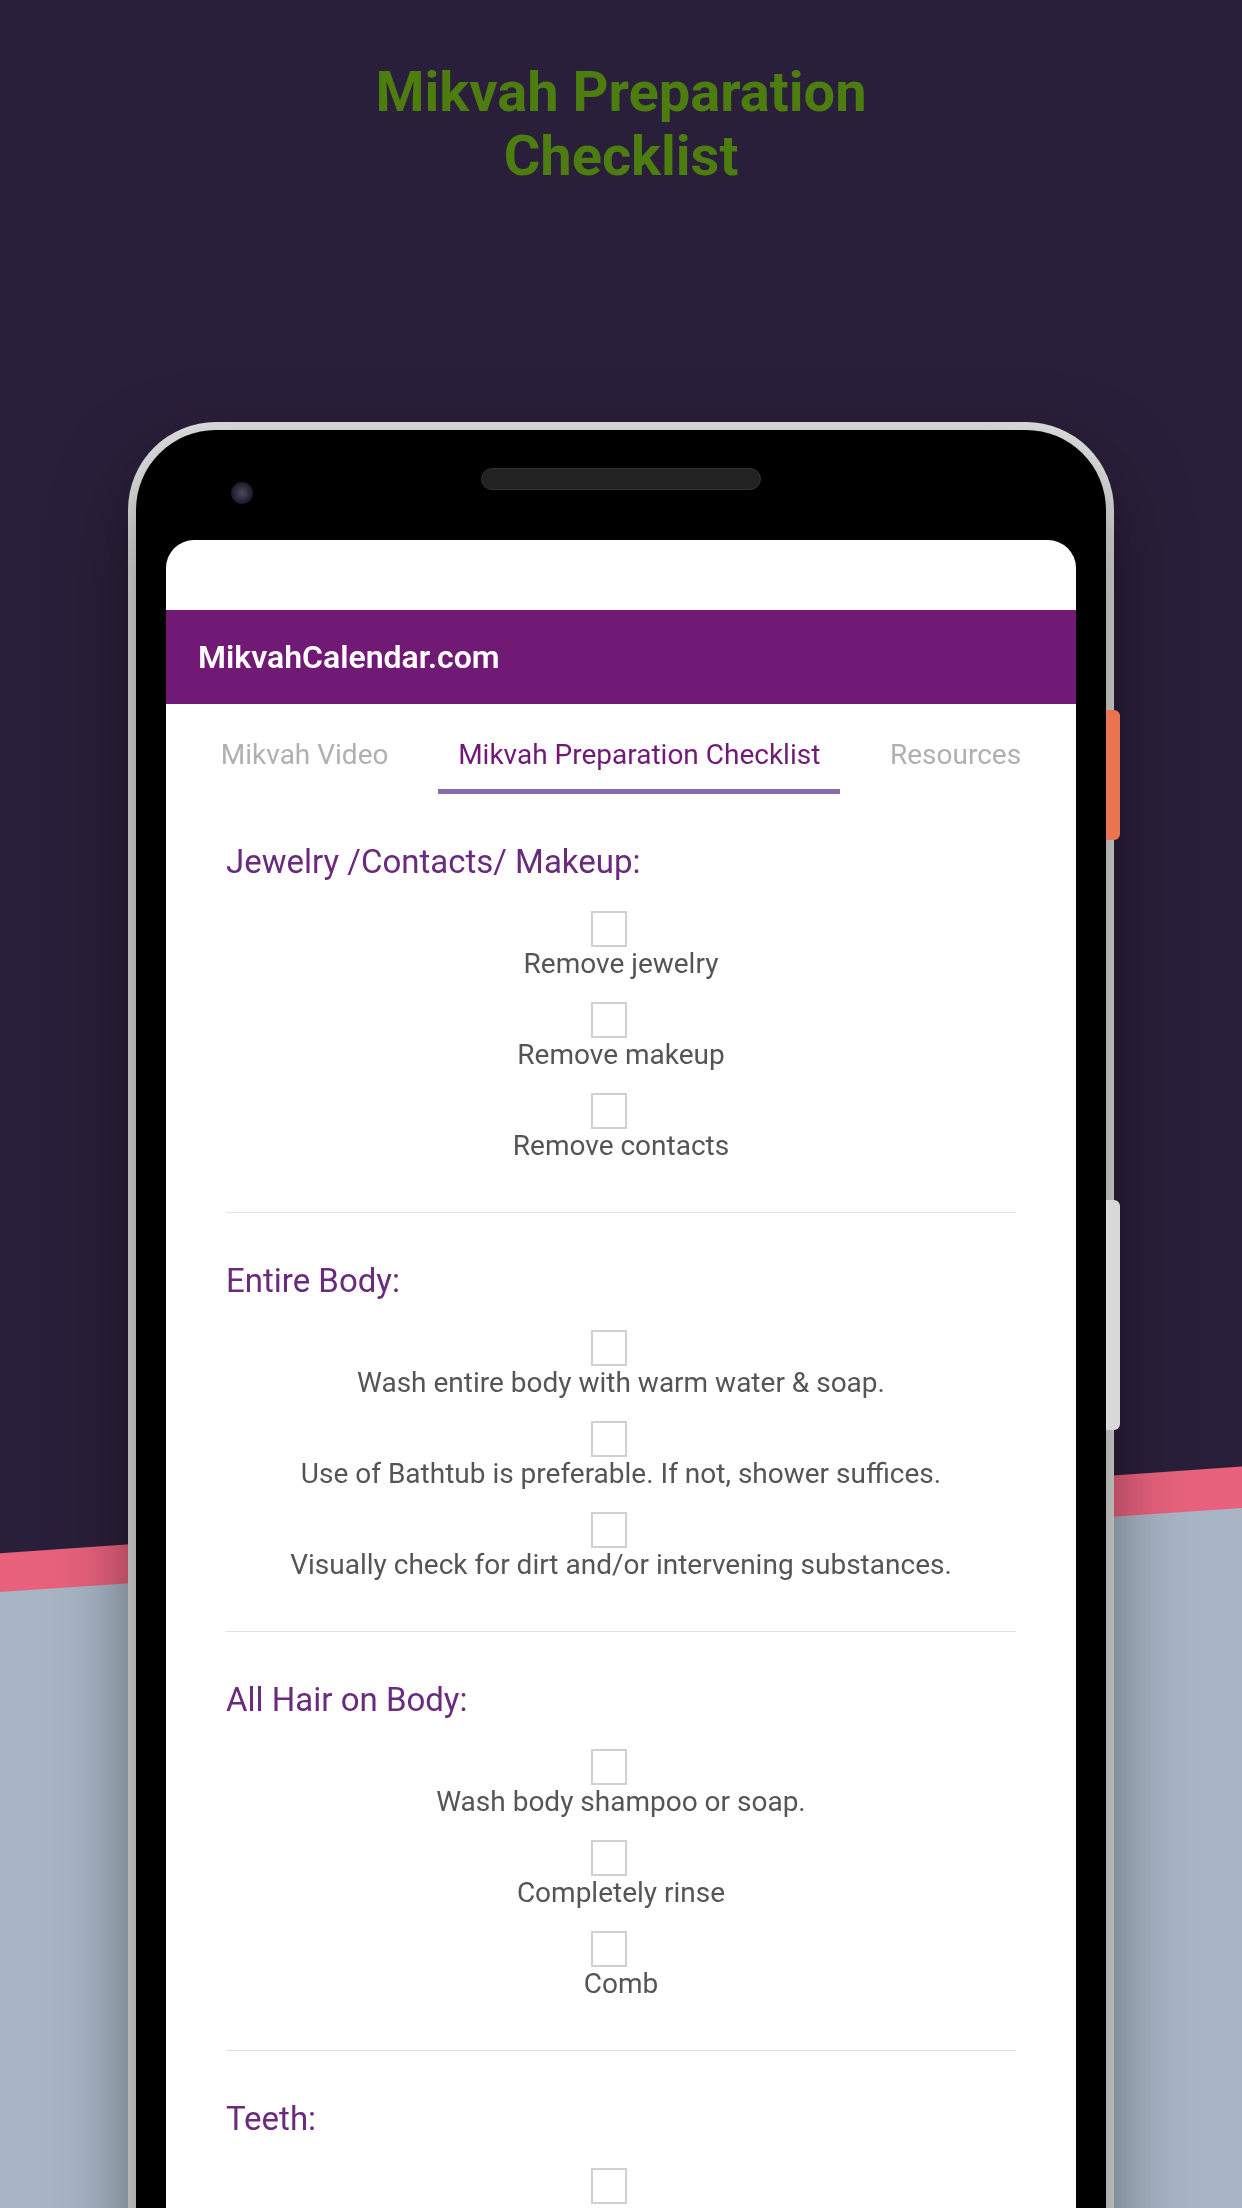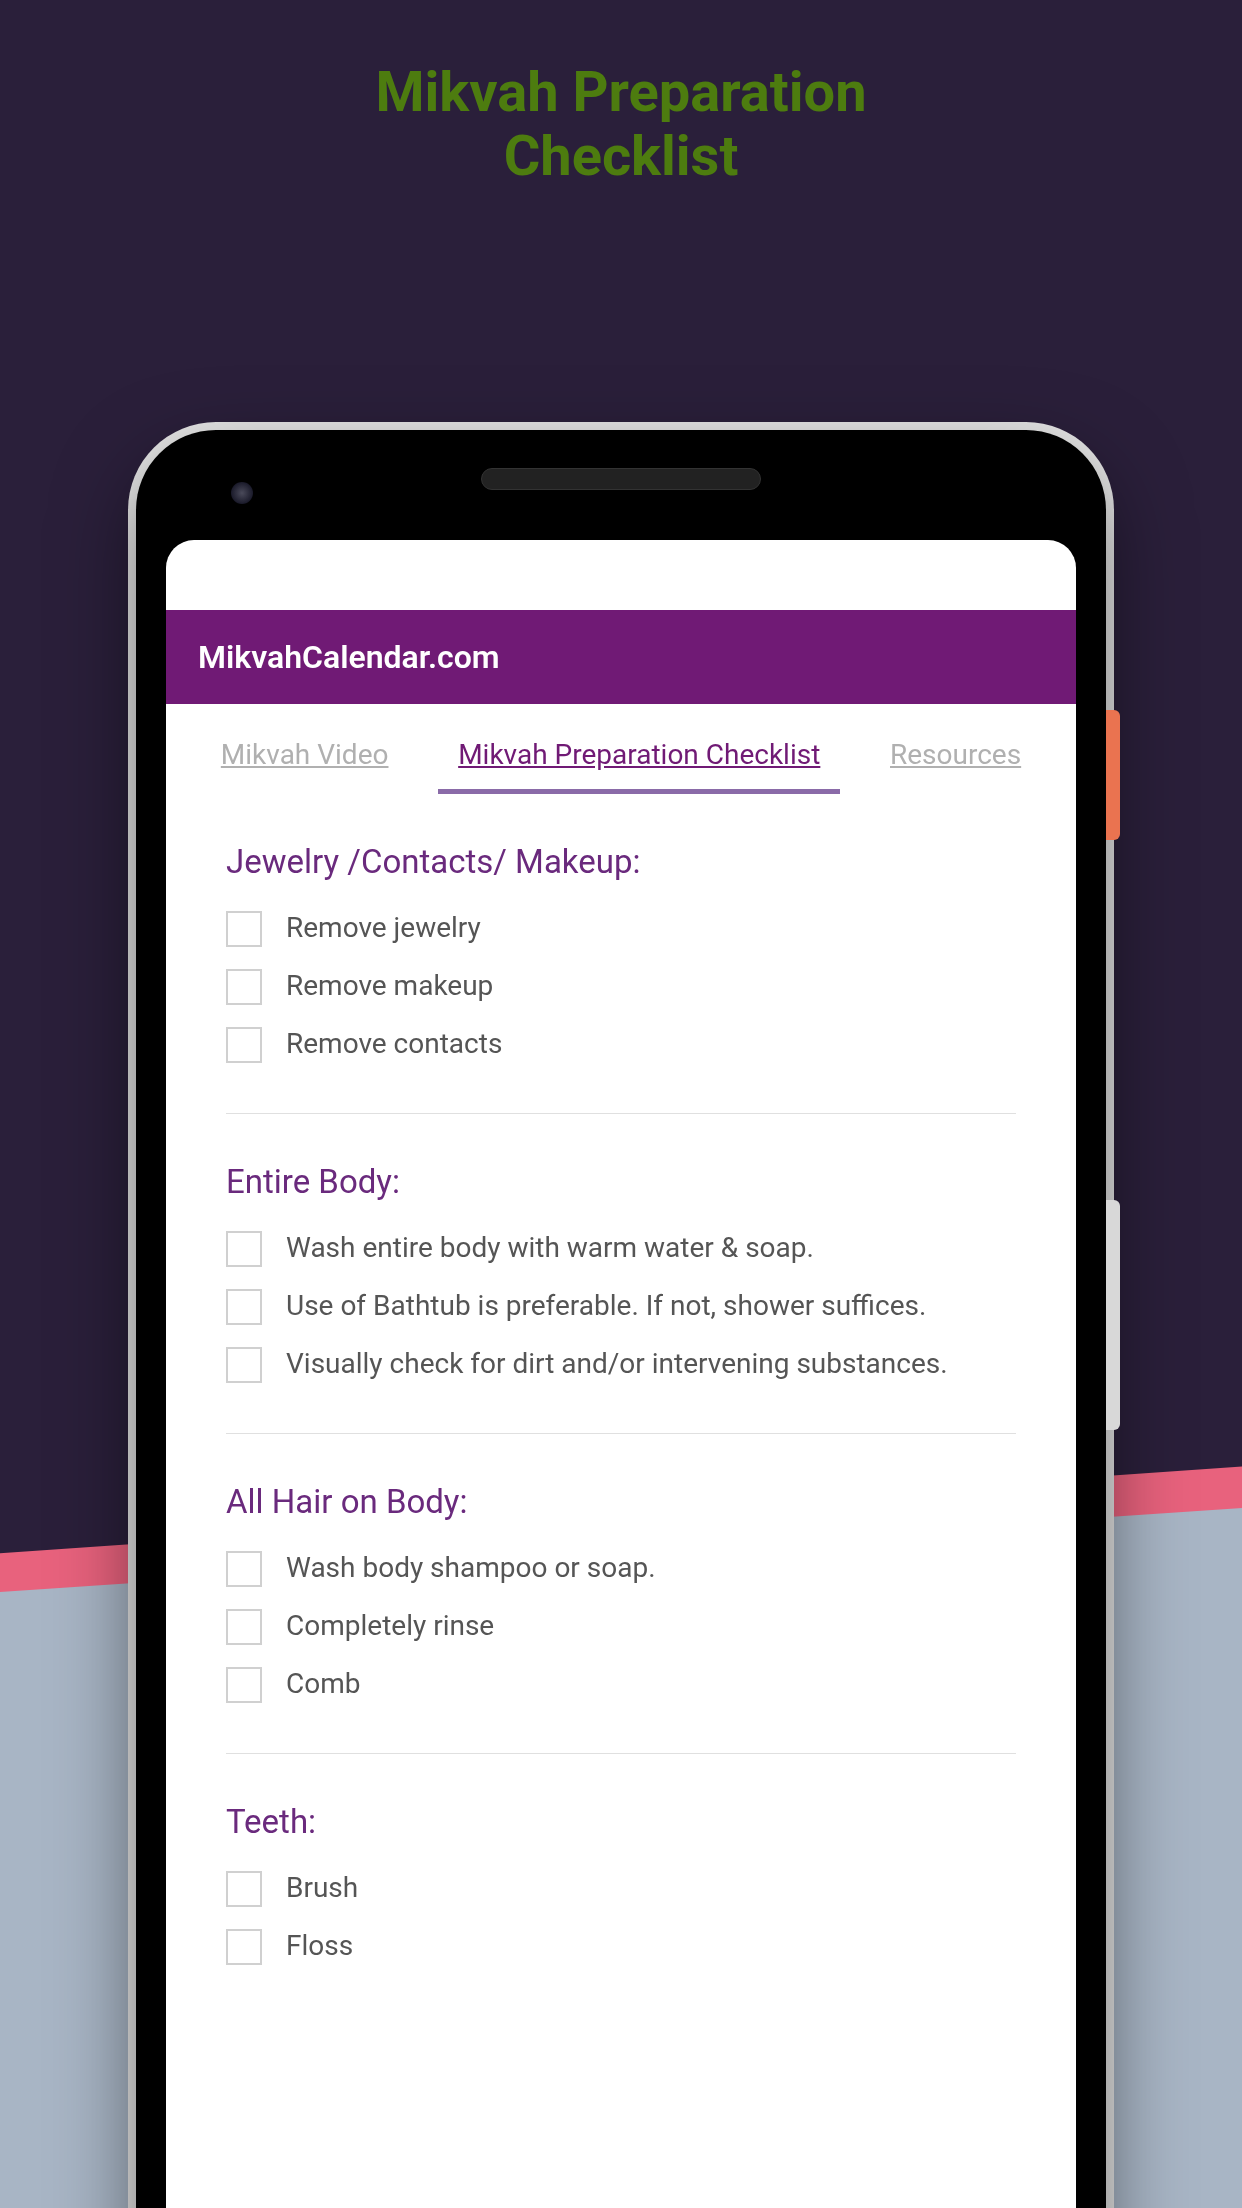--- a/index.html
+++ b/index.html
@@ -139,21 +139,20 @@
       justify-content: space-around;
       padding: 20px 20px 0;
       border-bottom: 1px solid transparent;
     }
     .tab {
       padding: 14px 10px 22px;
       font-size: 28px;
       color: #b0b0b0;
       cursor: pointer;
       position: relative;
-      text-decoration: underline;
     }
     .tab.active {
       color: #701a75;
     }
     .tab.active::after {
       content: '';
       position: absolute;
       bottom: -1px;
       left: -10px;
       right: -10px;
@@ -164,22 +163,23 @@
       padding: 48px 60px;
     }
     .section-title {
       color: #6a2a7d;
       font-size: 33px;
       font-weight: 400;
       margin-bottom: 30px;
     }
     .checklist-item {
       display: flex;
-      align-items: flex-start;
+      align-items: center;
       margin-bottom: 22px;
+      flex-direction: column;
     }
     .checkbox {
       width: 36px;
       height: 36px;
       border: 2px solid #d0d0d0;
       margin-right: 24px;
       flex-shrink: 0;
       cursor: pointer;
     }
     .item-label {

